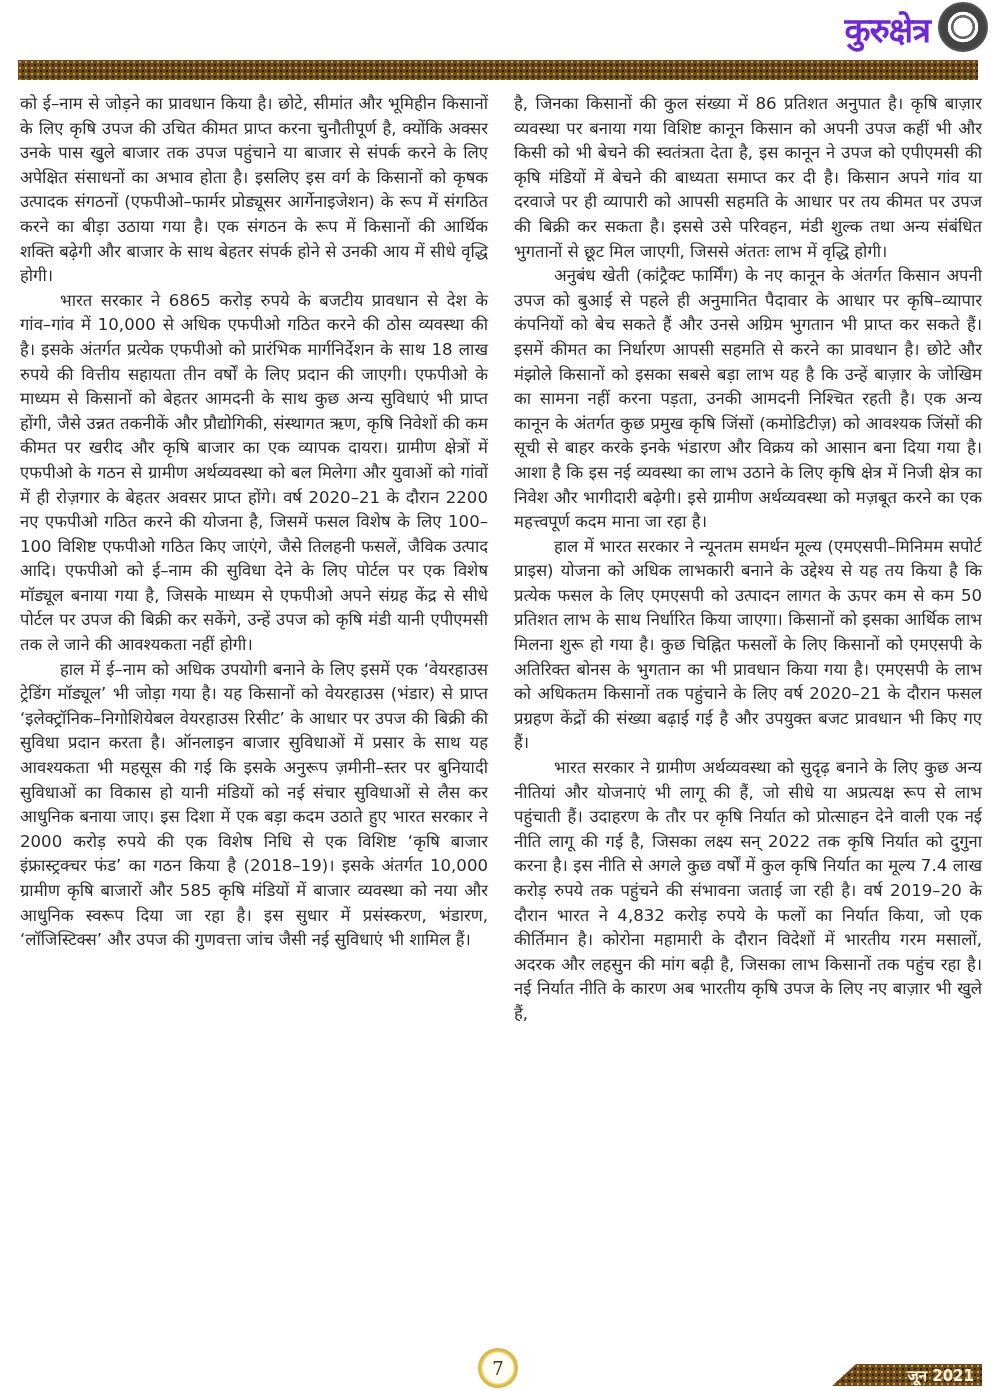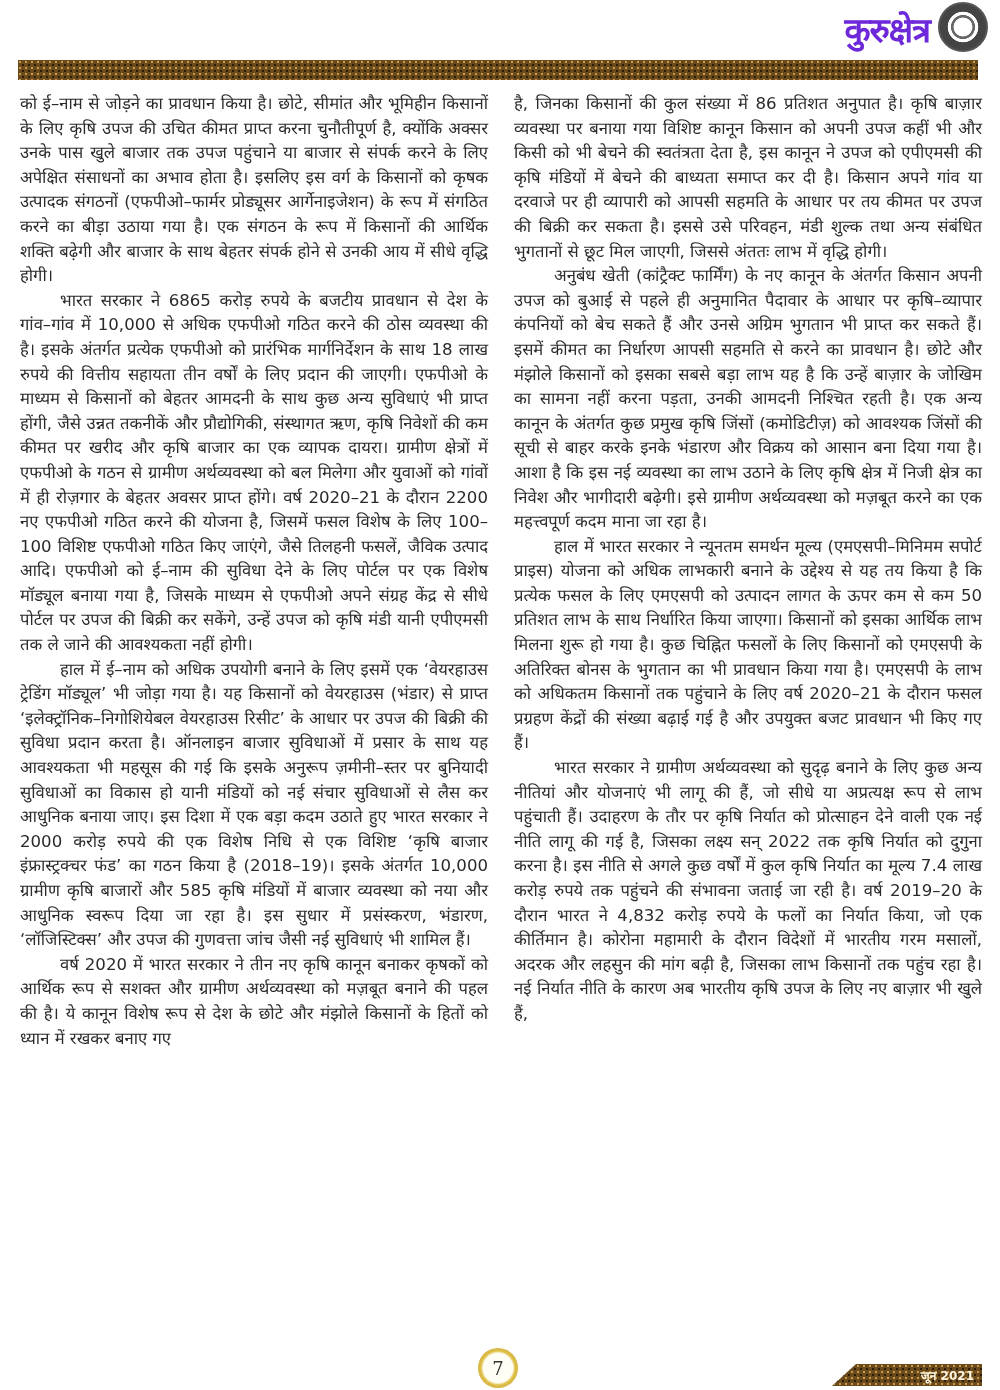--- a/index.html
+++ b/index.html
@@ -40,38 +40,37 @@
     .date-tab {
       position: absolute; right: 18px; top: 1364px; width: 150px; height: 22px;
       background-color: #6b4a1c;
       background-image:
         radial-gradient(circle at 2px 2px, #c99a4a 1.1px, transparent 1.3px),
         radial-gradient(circle at 5px 5px, #2e1c08 1.1px, transparent 1.3px);
       background-size: 6px 6px, 6px 6px;
       clip-path: polygon(16% 0, 100% 0, 100% 100%, 0 100%);
       display: flex; align-items: center; justify-content: flex-end; padding-right: 8px; box-sizing: border-box;
     }
-    .date-tab span { color: #fff6e0; font-size: 12px; font-weight: bold; }
+    .date-tab span { color: #fff6e0; font-size: 15px; font-weight: bold; }
   </style>
 </head>
 <body>
 
 <div class="masthead">
   <div class="mast-title">कुरुक्षेत्र</div>
   <div class="emblem"></div>
 </div>
 
 <div class="top-band"></div>
 
 <div class="columns">
   <div class="col">
     <p>को ई–नाम से जोड़ने का प्रावधान किया है। छोटे, सीमांत और भूमिहीन किसानों के लिए कृषि उपज की उचित कीमत प्राप्त करना चुनौतीपूर्ण है, क्योंकि अक्सर उनके पास खुले बाजार तक उपज पहुंचाने या बाजार से संपर्क करने के लिए अपेक्षित संसाधनों का अभाव होता है। इसलिए इस वर्ग के किसानों को कृषक उत्पादक संगठनों (एफपीओ–फार्मर प्रोड्यूसर आर्गेनाइजेशन) के रूप में संगठित करने का बीड़ा उठाया गया है। एक संगठन के रूप में किसानों की आर्थिक शक्ति बढ़ेगी और बाजार के साथ बेहतर संपर्क होने से उनकी आय में सीधे वृद्धि होगी।</p>
     <p class="indent">भारत सरकार ने 6865 करोड़ रुपये के बजटीय प्रावधान से देश के गांव–गांव में 10,000 से अधिक एफपीओ गठित करने की ठोस व्यवस्था की है। इसके अंतर्गत प्रत्येक एफपीओ को प्रारंभिक मार्गनिर्देशन के साथ 18 लाख रुपये की वित्तीय सहायता तीन वर्षों के लिए प्रदान की जाएगी। एफपीओ के माध्यम से किसानों को बेहतर आमदनी के साथ कुछ अन्य सुविधाएं भी प्राप्त होंगी, जैसे उन्नत तकनीकें और प्रौद्योगिकी, संस्थागत ऋण, कृषि निवेशों की कम कीमत पर खरीद और कृषि बाजार का एक व्यापक दायरा। ग्रामीण क्षेत्रों में एफपीओ के गठन से ग्रामीण अर्थव्यवस्था को बल मिलेगा और युवाओं को गांवों में ही रोज़गार के बेहतर अवसर प्राप्त होंगे। वर्ष 2020–21 के दौरान 2200 नए एफपीओ गठित करने की योजना है, जिसमें फसल विशेष के लिए 100–100 विशिष्ट एफपीओ गठित किए जाएंगे, जैसे तिलहनी फसलें, जैविक उत्पाद आदि। एफपीओ को ई–नाम की सुविधा देने के लिए पोर्टल पर एक विशेष मॉड्यूल बनाया गया है, जिसके माध्यम से एफपीओ अपने संग्रह केंद्र से सीधे पोर्टल पर उपज की बिक्री कर सकेंगे, उन्हें उपज को कृषि मंडी यानी एपीएमसी तक ले जाने की आवश्यकता नहीं होगी।</p>
     <p class="indent">हाल में ई–नाम को अधिक उपयोगी बनाने के लिए इसमें एक ‘वेयरहाउस ट्रेडिंग मॉड्यूल’ भी जोड़ा गया है। यह किसानों को वेयरहाउस (भंडार) से प्राप्त ‘इलेक्ट्रॉनिक–निगोशियेबल वेयरहाउस रिसीट’ के आधार पर उपज की बिक्री की सुविधा प्रदान करता है। ऑनलाइन बाजार सुविधाओं में प्रसार के साथ यह आवश्यकता भी महसूस की गई कि इसके अनुरूप ज़मीनी–स्तर पर बुनियादी सुविधाओं का विकास हो यानी मंडियों को नई संचार सुविधाओं से लैस कर आधुनिक बनाया जाए। इस दिशा में एक बड़ा कदम उठाते हुए भारत सरकार ने 2000 करोड़ रुपये की एक विशेष निधि से एक विशिष्ट ‘कृषि बाजार इंफ्रास्ट्रक्चर फंड’ का गठन किया है (2018–19)। इसके अंतर्गत 10,000 ग्रामीण कृषि बाजारों और 585 कृषि मंडियों में बाजार व्यवस्था को नया और आधुनिक स्वरूप दिया जा रहा है। इस सुधार में प्रसंस्करण, भंडारण, ‘लॉजिस्टिक्स’ और उपज की गुणवत्ता जांच जैसी नई सुविधाएं भी शामिल हैं।</p>
-    <p class="indent">वर्ष 2020 में भारत सरकार ने तीन नए कृषि कानून बनाकर कृषकों को आर्थिक रूप से सशक्त और ग्रामीण अर्थव्यवस्था को मज़बूत बनाने की पहल की है। ये कानून विशेष रूप से देश के छोटे और मंझोले किसानों के हितों को ध्यान में रखकर बनाए गए</p>
   </div>
   <div class="col">
     <p>है, जिनका किसानों की कुल संख्या में 86 प्रतिशत अनुपात है। कृषि बाज़ार व्यवस्था पर बनाया गया विशिष्ट कानून किसान को अपनी उपज कहीं भी और किसी को भी बेचने की स्वतंत्रता देता है, इस कानून ने उपज को एपीएमसी की कृषि मंडियों में बेचने की बाध्यता समाप्त कर दी है। किसान अपने गांव या दरवाजे पर ही व्यापारी को आपसी सहमति के आधार पर तय कीमत पर उपज की बिक्री कर सकता है। इससे उसे परिवहन, मंडी शुल्क तथा अन्य संबंधित भुगतानों से छूट मिल जाएगी, जिससे अंततः लाभ में वृद्धि होगी।</p>
     <p class="indent">अनुबंध खेती (कांट्रैक्ट फार्मिंग) के नए कानून के अंतर्गत किसान अपनी उपज को बुआई से पहले ही अनुमानित पैदावार के आधार पर कृषि–व्यापार कंपनियों को बेच सकते हैं और उनसे अग्रिम भुगतान भी प्राप्त कर सकते हैं। इसमें कीमत का निर्धारण आपसी सहमति से करने का प्रावधान है। छोटे और मंझोले किसानों को इसका सबसे बड़ा लाभ यह है कि उन्हें बाज़ार के जोखिम का सामना नहीं करना पड़ता, उनकी आमदनी निश्चित रहती है। एक अन्य कानून के अंतर्गत कुछ प्रमुख कृषि जिंसों (कमोडिटीज़) को आवश्यक जिंसों की सूची से बाहर करके इनके भंडारण और विक्रय को आसान बना दिया गया है। आशा है कि इस नई व्यवस्था का लाभ उठाने के लिए कृषि क्षेत्र में निजी क्षेत्र का निवेश और भागीदारी बढ़ेगी। इसे ग्रामीण अर्थव्यवस्था को मज़बूत करने का एक महत्त्वपूर्ण कदम माना जा रहा है।</p>
     <p class="indent">हाल में भारत सरकार ने न्यूनतम समर्थन मूल्य (एमएसपी–मिनिमम सपोर्ट प्राइस) योजना को अधिक लाभकारी बनाने के उद्देश्य से यह तय किया है कि प्रत्येक फसल के लिए एमएसपी को उत्पादन लागत के ऊपर कम से कम 50 प्रतिशत लाभ के साथ निर्धारित किया जाएगा। किसानों को इसका आर्थिक लाभ मिलना शुरू हो गया है। कुछ चिह्नित फसलों के लिए किसानों को एमएसपी के अतिरिक्त बोनस के भुगतान का भी प्रावधान किया गया है। एमएसपी के लाभ को अधिकतम किसानों तक पहुंचाने के लिए वर्ष 2020–21 के दौरान फसल प्रग्रहण केंद्रों की संख्या बढ़ाई गई है और उपयुक्त बजट प्रावधान भी किए गए हैं।</p>
     <p class="indent">भारत सरकार ने ग्रामीण अर्थव्यवस्था को सुदृढ़ बनाने के लिए कुछ अन्य नीतियां और योजनाएं भी लागू की हैं, जो सीधे या अप्रत्यक्ष रूप से लाभ पहुंचाती हैं। उदाहरण के तौर पर कृषि निर्यात को प्रोत्साहन देने वाली एक नई नीति लागू की गई है, जिसका लक्ष्य सन् 2022 तक कृषि निर्यात को दुगुना करना है। इस नीति से अगले कुछ वर्षों में कुल कृषि निर्यात का मूल्य 7.4 लाख करोड़ रुपये तक पहुंचने की संभावना जताई जा रही है। वर्ष 2019–20 के दौरान भारत ने 4,832 करोड़ रुपये के फलों का निर्यात किया, जो एक कीर्तिमान है। कोरोना महामारी के दौरान विदेशों में भारतीय गरम मसालों, अदरक और लहसुन की मांग बढ़ी है, जिसका लाभ किसानों तक पहुंच रहा है। नई निर्यात नीति के कारण अब भारतीय कृषि उपज के लिए नए बाज़ार भी खुले हैं,</p>
   </div>
 </div>
 
 <div class="page-num">

